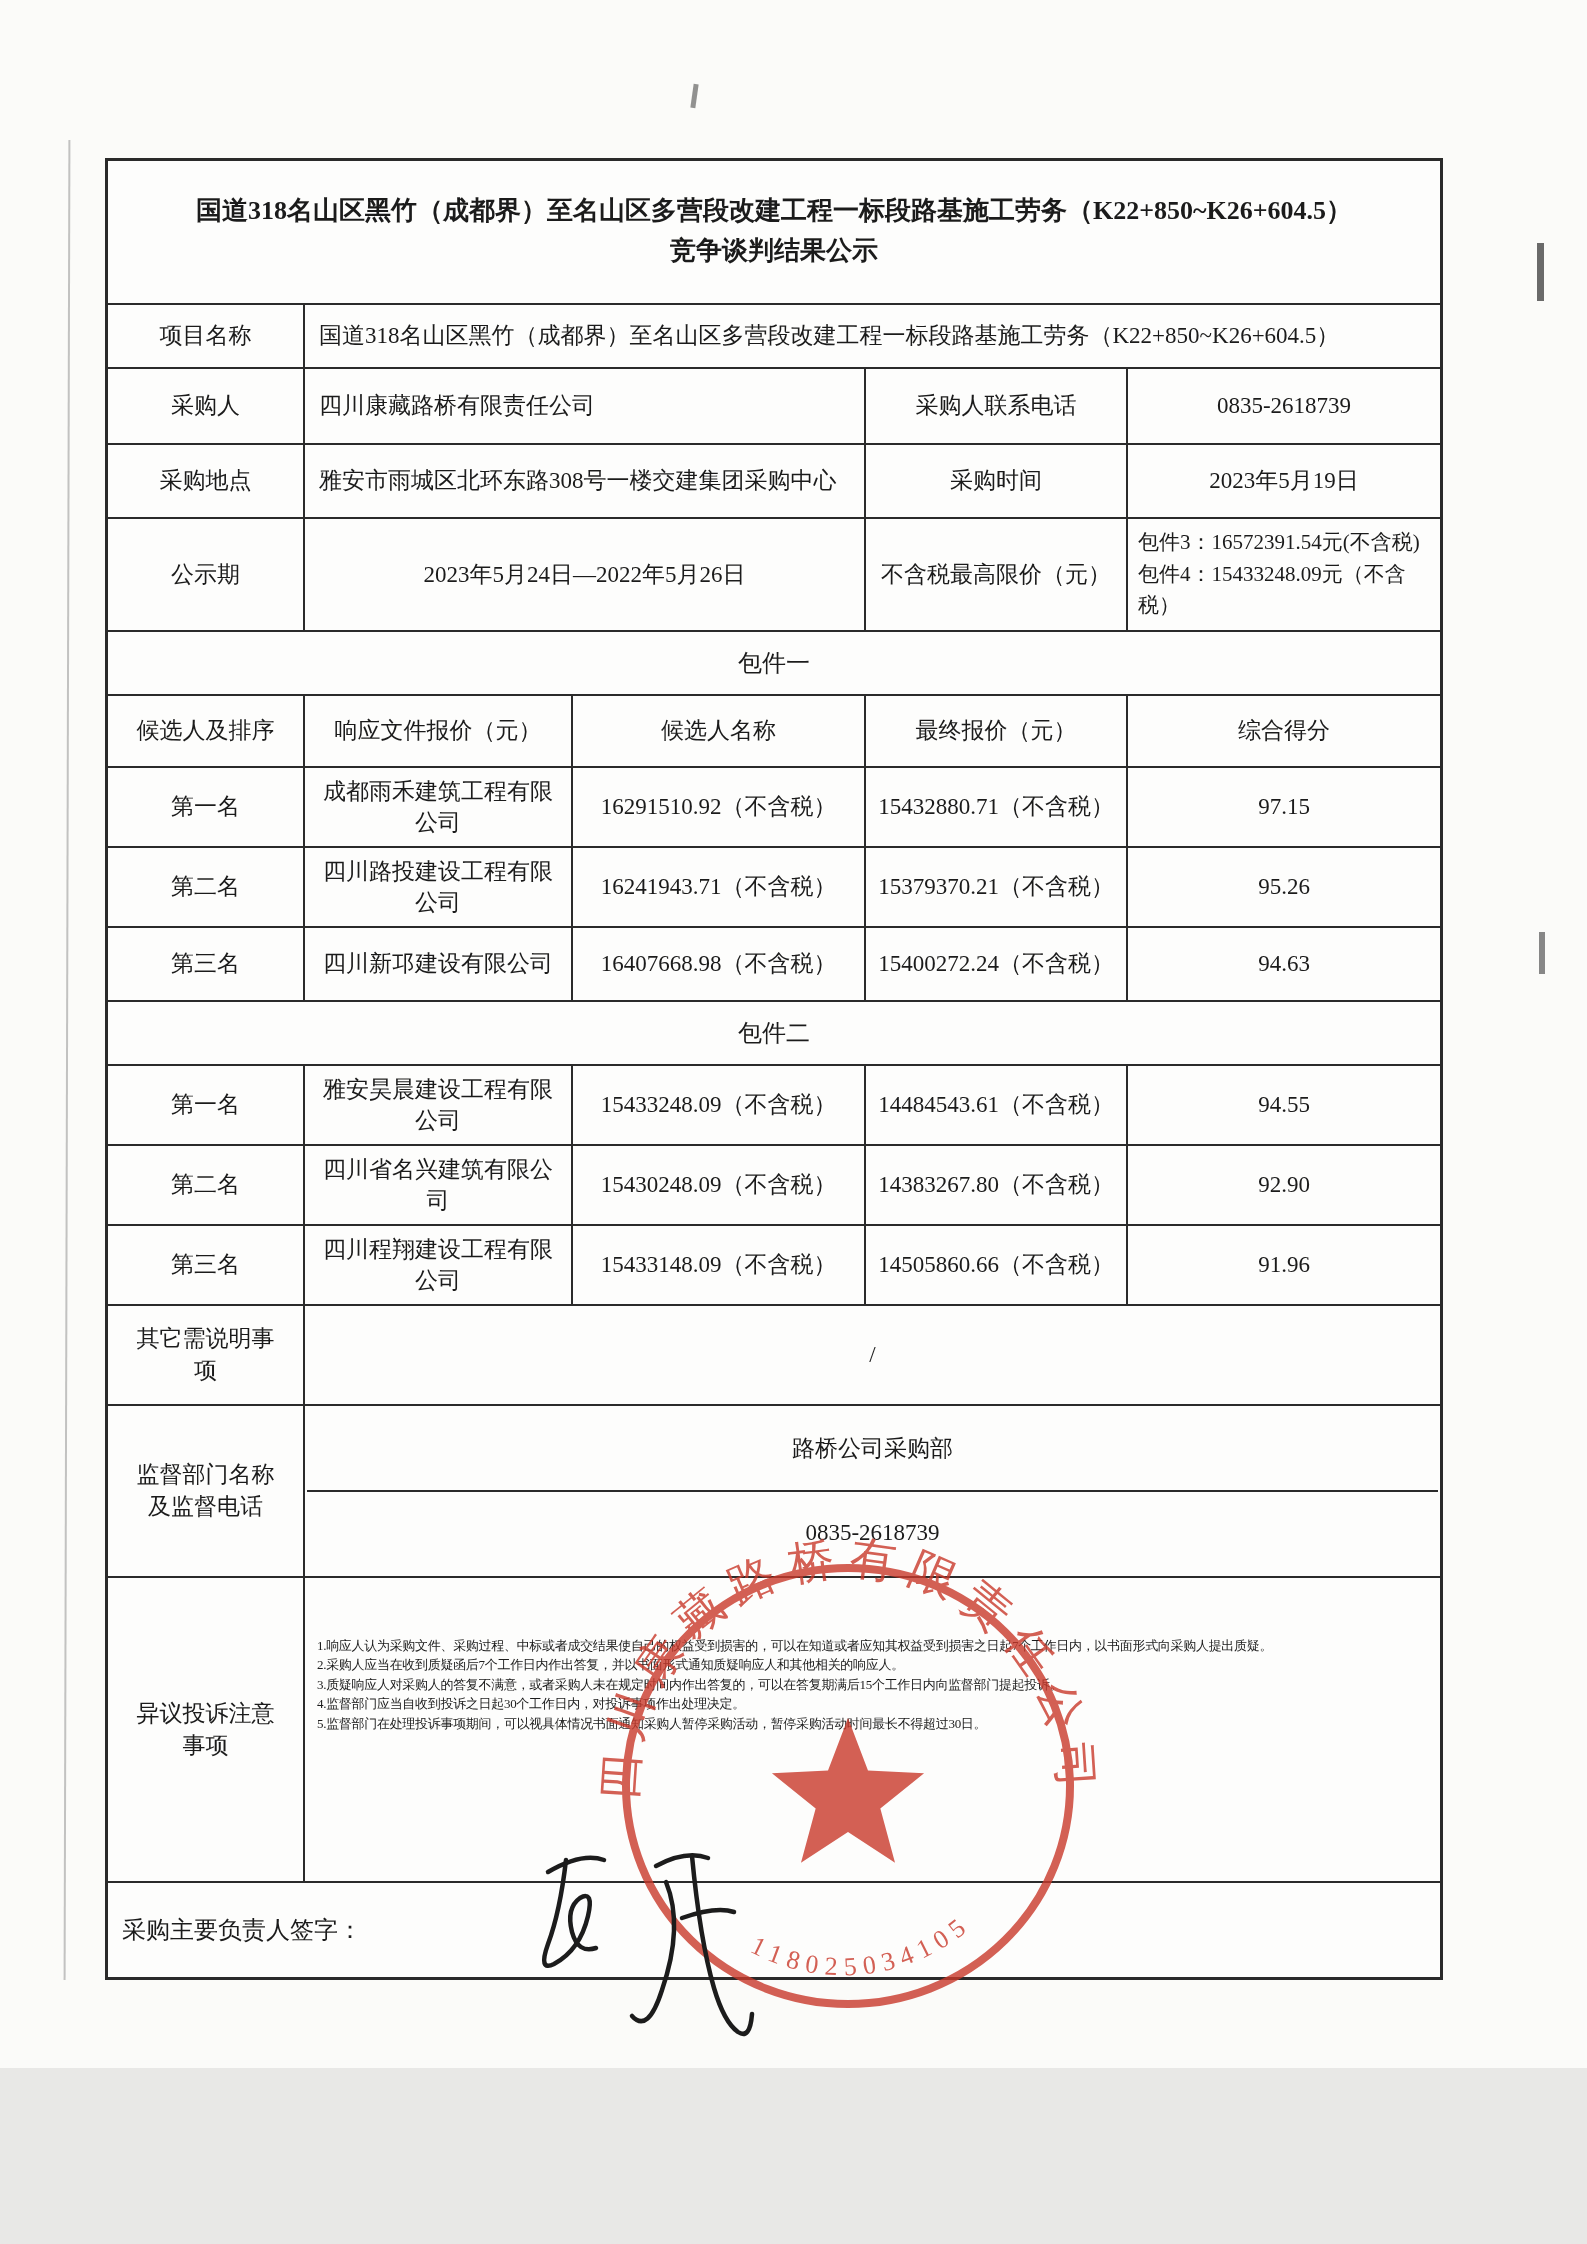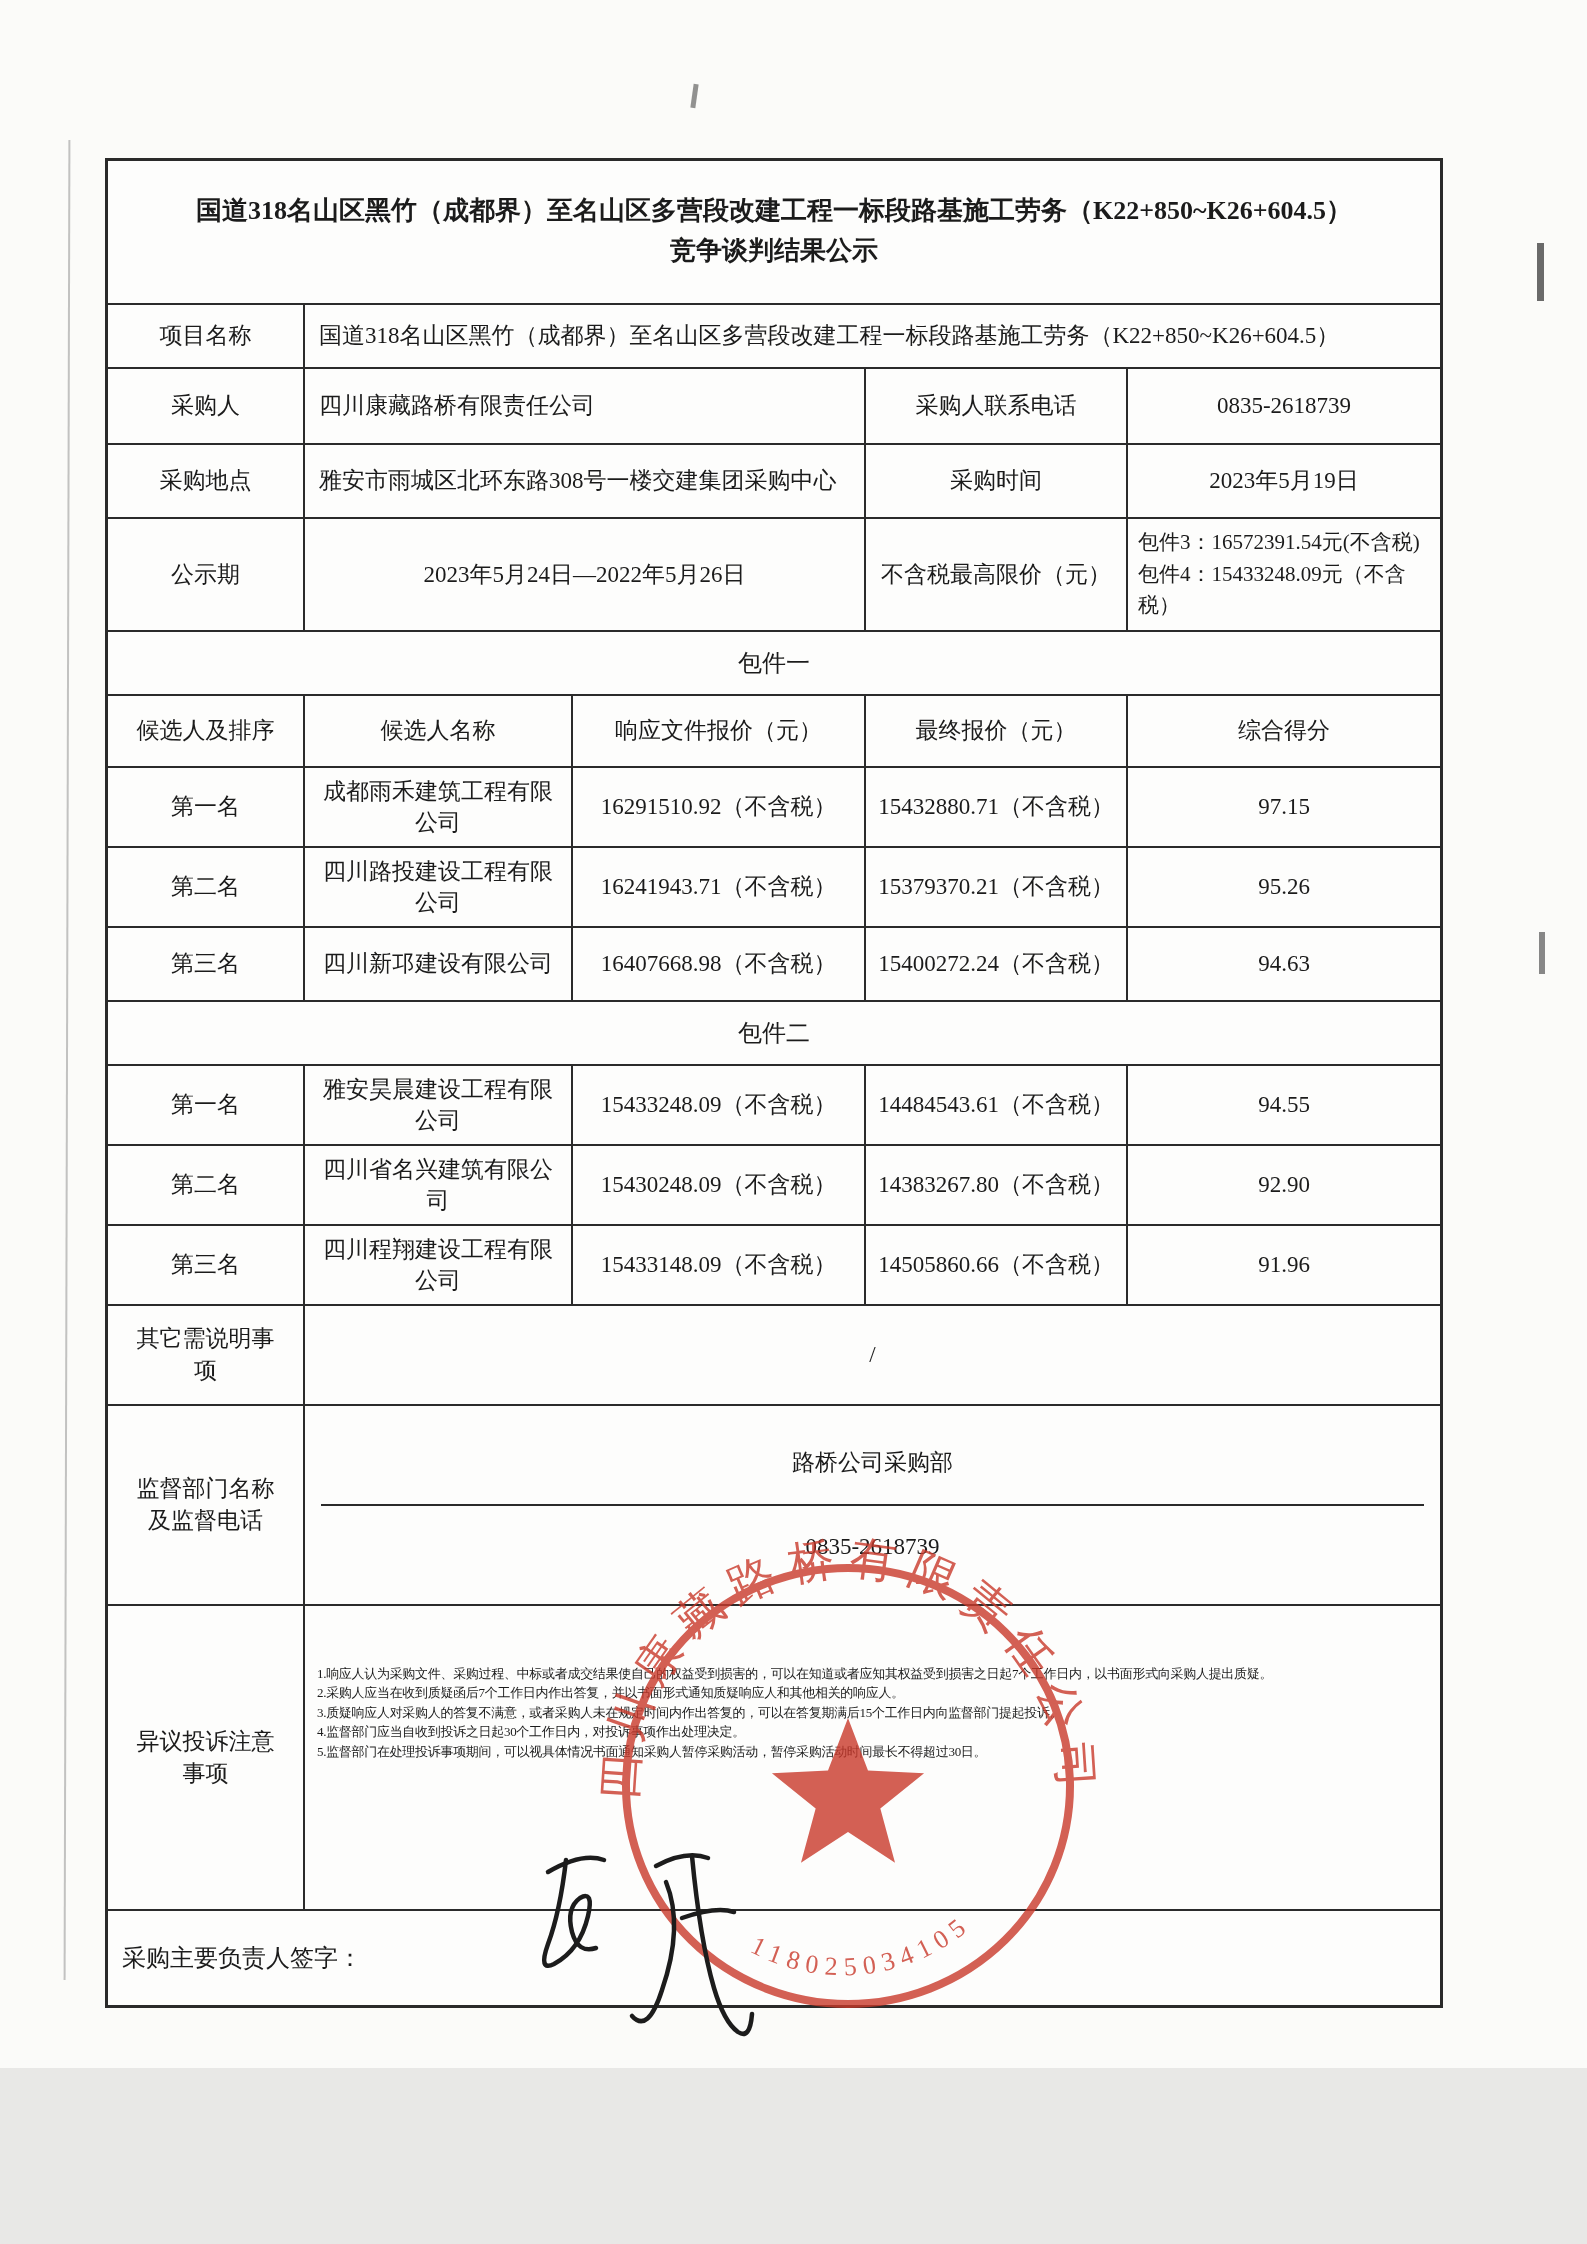--- a/index.html
+++ b/index.html
@@ -20,21 +20,21 @@
   .h-title{min-height:142px;}
   .r-project{min-height:64px;}
   .r-info{min-height:76px;}
   .r-loc{min-height:74px;}
   .r-pub{min-height:100px;}
   .r-head{min-height:72px;}
   .r-cand{min-height:74px;}
   .r-other{min-height:100px;}
   .maxprice{flex-direction:column;align-items:flex-start;justify-content:center;text-align:left;font-size:21px;line-height:1.5;padding-left:10px;}
   .labelwrap{flex-direction:column;line-height:1.4;}
-  .stack{flex-direction:column;padding:16px;align-items:stretch;}
+  .stack{flex-direction:column;padding:2px;align-items:stretch;}
   .sub{flex:1;display:flex;align-items:center;justify-content:center;min-height:82px;font-size:23px;}
   .sub + .sub{border-top:2.5px solid #2b2b2b;}
   .obj{flex-direction:column;align-items:flex-start;justify-content:flex-start;
        text-align:left;padding:58px 8px 148px 12px;font-size:13px;line-height:1.5;letter-spacing:-.3px;}
   .sig-row{display:flex;align-items:center;min-height:94px;border-top:2.5px solid #2b2b2b;padding-left:14px;font-size:24px;}
   .stamp{position:absolute;left:598px;top:1538px;opacity:.8;}
   .signature{position:absolute;left:470px;top:1830px;}
   .mark{position:absolute;background:#3a3a3a;}
   .m-top{left:692px;top:84px;width:5px;height:24px;opacity:.55;transform:rotate(8deg);}
   .m-r1{left:1537px;top:243px;width:7px;height:58px;opacity:.75;}
@@ -91,22 +91,22 @@
       <div class="c maxprice">
         <span>包件3：16572391.54元(不含税)</span>
         <span>包件4：15433248.09元（不含税）</span>
       </div>
     </div>
 
     <div class="band">包件一</div>
 
     <div class="row g5 r-head">
       <div class="c">候选人及排序</div>
+      <div class="c">响应文件报价（元）</div>
       <div class="c">候选人名称</div>
-      <div class="c">响应文件报价（元）</div>
       <div class="c">最终报价（元）</div>
       <div class="c">综合得分</div>
     </div>
 
     <div class="row g5 r-cand">
       <div class="c">第一名</div>
       <div class="c">成都雨禾建筑工程有限公司</div>
       <div class="c">16291510.92（不含税）</div>
       <div class="c">15432880.71（不含税）</div>
       <div class="c">97.15</div>

